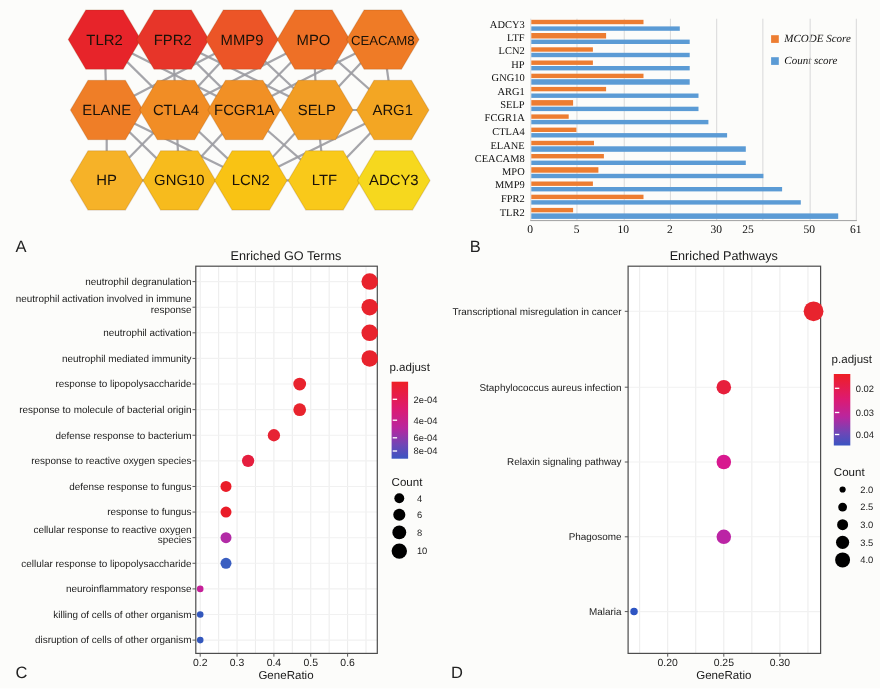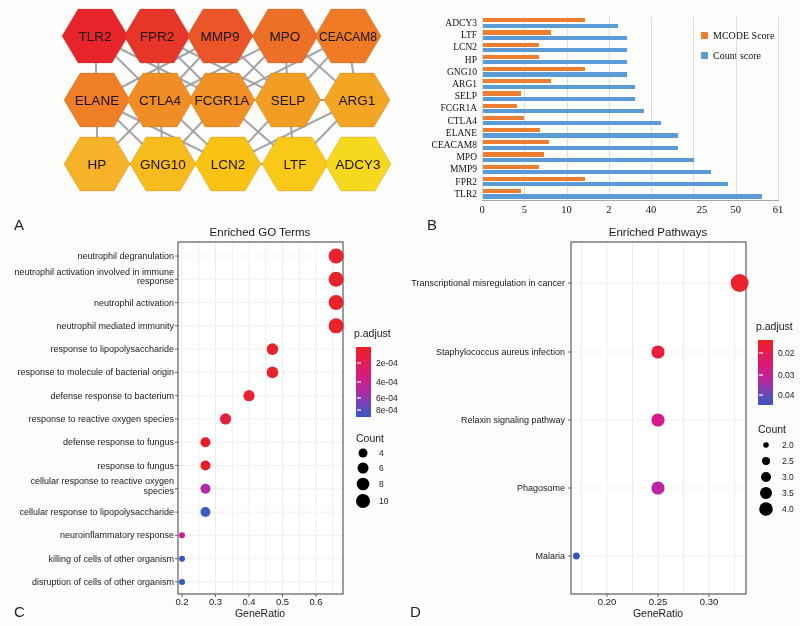--- a/index.html
+++ b/index.html
@@ -9,21 +9,21 @@
   #panelC{left:0;top:224px;width:400px;height:402px;}
   #panelD{left:400px;top:224px;width:400px;height:402px;}
   #panelB{position:absolute;left:420px;top:0;width:380px;height:218px;font-family:"Liberation Serif",serif;}
   .b-title{position:absolute;left:62px;top:0;width:296px;text-align:center;font-size:13px;color:#151515;}
   .b-grid{position:absolute;width:1px;background:#dcdcdc;}
   .b-axis{position:absolute;background:#a8a8a8;}
   .bar{position:absolute;height:4.3px;}
   .b-ylab{position:absolute;left:0;width:57px;text-align:right;font-size:9.5px;color:#111;line-height:10px;}
   .b-xlab{position:absolute;width:26px;text-align:center;font-size:10.5px;color:#111;}
   .b-leg{position:absolute;left:281px;top:30px;font-size:10px;color:#111;}
-  .b-leg .lrow{display:flex;align-items:center;margin-bottom:9px;}
+  .b-leg .lrow{display:flex;align-items:center;margin-bottom:9px;font-style:italic;}
   .sw{width:7px;height:7px;margin-right:5px;flex:0 0 auto;}
   .pletter{position:absolute;font-size:15px;color:#222;font-weight:500;}
 </style>
 </head>
 <body>
 
 <div class="page">
   <svg id="panelA" viewBox="0 0 420 215">
       <line x1="95" y1="36" x2="157" y2="36" stroke="#9b9ba1" stroke-width="2" stroke-opacity="0.9"></line>
       <line x1="157" y1="36" x2="220" y2="36" stroke="#9b9ba1" stroke-width="2" stroke-opacity="0.9"></line>
@@ -159,22 +159,22 @@
       <div class="b-ylab" style="top:176.6px;">FPR2</div>
       <div class="bar" style="left:63px;top:176.8px;width:101.5px;background:#ED7D31;"></div>
       <div class="bar" style="left:63px;top:182.1px;width:245.3px;background:#5B9BD5;"></div>
       <div class="b-ylab" style="top:188.8px;">TLR2</div>
       <div class="bar" style="left:63px;top:189.0px;width:38.1px;background:#ED7D31;"></div>
       <div class="bar" style="left:63px;top:194.3px;width:279.1px;background:#5B9BD5;"></div>
       <div class="b-xlab" style="left:49.0px;top:204px;">0</div>
       <div class="b-xlab" style="left:91.3px;top:204px;">5</div>
       <div class="b-xlab" style="left:133.6px;top:204px;">10</div>
       <div class="b-xlab" style="left:175.9px;top:204px;">2</div>
-      <div class="b-xlab" style="left:218.1px;top:204px;">40</div>
-      <div class="b-xlab" style="left:269px;top:204px;">25</div>
+      <div class="b-xlab" style="left:218.1px;top:204px;">30</div>
+      <div class="b-xlab" style="left:247px;top:204px;">25</div>
       <div class="b-xlab" style="left:302.7px;top:204px;">50</div>
       <div class="b-xlab" style="left:345.0px;top:204px;">61</div>
     </div>
 
   <svg id="panelC" viewBox="0 0 400 402">
       <text x="260" y="12" text-anchor="middle" font-size="11.5" fill="#1a1a1a">Enriched GO Terms</text>
       <rect x="178" y="18" width="165" height="352" fill="#ffffff"></rect>
       <line x1="198.75" y1="18" x2="198.75" y2="370" stroke="#ededed" stroke-width="1"></line>
       <line x1="232.25" y1="18" x2="232.25" y2="370" stroke="#ededed" stroke-width="1"></line>
       <line x1="265.75" y1="18" x2="265.75" y2="370" stroke="#ededed" stroke-width="1"></line>

